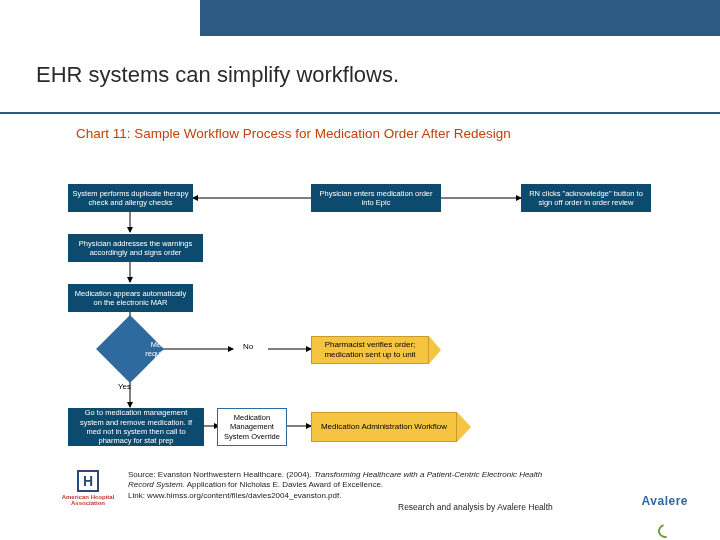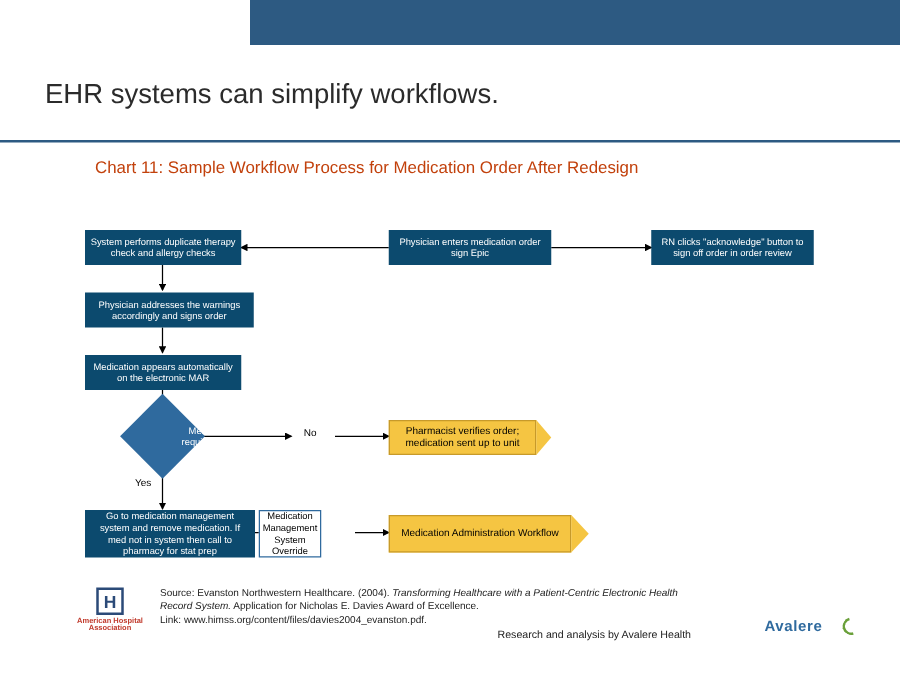--- a/index.html
+++ b/index.html
@@ -17,21 +17,21 @@
   .diamond .lab { position: absolute; left: -6px; top: 0; width: 60px; height: 48px; display: flex; align-items: center; justify-content: center; text-align: center; color: #fff; font-size: 7.5px; line-height: 1.2; margin-left: 39px; }
   .edge-label { position: absolute; font-size: 8px; color: #000; }
   .chevron { position: absolute; overflow: visible; }
   .chev-body { position: absolute; background: #f5c542; border: 1px solid #c79a2a; }
   .chev-tip { position: absolute; width: 0; height: 0; }
   .chev-text { position: absolute; display: flex; align-items: center; justify-content: center; font-size: 8px; text-align: center; line-height: 1.2; color: #000; }
   .footer { position: absolute; left: 58px; top: 470px; width: 620px; height: 60px; }
   .logo-aha { position: absolute; left: 0; top: 0; width: 60px; height: 40px; }
   .logo-h { width: 22px; height: 22px; border: 2px solid #2b4a78; color: #2b4a78; font-weight: bold; font-size: 14px; display: flex; align-items: center; justify-content: center; margin: 0 auto; }
   .logo-aha-text { font-size: 6px; color: #c0392b; text-align: center; margin-top: 2px; font-weight: bold; }
-  .logo-avalere { position: absolute; right: -10px; top: 24px; font-size: 12px; color: #2f6a9e; font-weight: bold; letter-spacing: 0.5px; display: flex; align-items: center; gap: 16px; }
+  .logo-avalere { position: absolute; right: -10px; top: 24px; font-size: 12px; color: #2f6a9e; font-weight: bold; letter-spacing: 0.5px; display: flex; align-items: center; gap: 16px; flex-direction: column; }
   .logo-avalere .swish { width: 14px; height: 14px; border: 2px solid #6aa03a; border-radius: 50%; border-top-color: transparent; border-right-color: transparent; transform: rotate(30deg); }
   .src { position: absolute; left: 70px; top: 0; width: 420px; font-size: 8px; color: #222; line-height: 1.3; }
   .src .ital { font-style: italic; }
   .attrib { position: absolute; left: 340px; top: 32px; font-size: 8.5px; color: #222; }
   svg.lines { position: absolute; left: 0; top: 0; width: 720px; height: 300px; }
 </style>
 </head>
 <body>
 
 <div class="topbar">
@@ -56,42 +56,42 @@
     <line x1="130" y1="100" x2="130" y2="120" stroke="#000" stroke-width="1" marker-end="url(#ah)"></line>
     <line x1="130" y1="150" x2="130" y2="163" stroke="#000" stroke-width="1" marker-end="url(#ah)"></line>
     <line x1="154" y1="187" x2="233" y2="187" stroke="#000" stroke-width="1" marker-end="url(#ah)"></line>
     <line x1="268" y1="187" x2="311" y2="187" stroke="#000" stroke-width="1" marker-end="url(#ah)"></line>
     <line x1="130" y1="211" x2="130" y2="245" stroke="#000" stroke-width="1" marker-end="url(#ah)"></line>
     <line x1="193" y1="264" x2="219" y2="264" stroke="#000" stroke-width="1" marker-end="url(#ah)"></line>
     <line x1="284" y1="264" x2="311" y2="264" stroke="#000" stroke-width="1" marker-end="url(#ah)"></line>
   </svg>
 
   <div class="box" style="left:68px; top:22px; width:125px; height:28px;">System performs duplicate therapy check and allergy checks</div>
-  <div class="box" style="left:311px; top:22px; width:130px; height:28px;">Physician enters medication order sign Epic</div>
+  <div class="box" style="left:311px; top:22px; width:130px; height:28px;">Physician enters medication order into Epic</div>
   <div class="box" style="left:521px; top:22px; width:130px; height:28px;">RN clicks "acknowledge" button to sign off order in order review</div>
 
   <div class="box" style="left:68px; top:72px; width:135px; height:28px;">Physician addresses the warnings accordingly and signs order</div>
 
   <div class="box" style="left:68px; top:122px; width:125px; height:28px;">Medication appears automatically on the electronic MAR</div>
 
   <div class="diamond" style="left:106px; top:163px;">
     <div class="rot"></div>
     <div class="lab">Medication required now?</div>
   </div>
   <div class="edge-label" style="left:243px; top:180px;">No</div>
-  <div class="edge-label" style="left:108px; top:220px;">Yes</div>
+  <div class="edge-label" style="left:118px; top:220px;">Yes</div>
 
   <div class="chevron" style="left:311px; top:174px; width:130px; height:28px;">
     <div class="chev-body" style="left:0; top:0; width:118px; height:28px;"></div>
     <div class="chev-tip" style="left:118px; top:0; border-top:14px solid transparent; border-bottom:14px solid transparent; border-left:12px solid #f5c542;"></div>
     <div class="chev-text" style="left:0; top:0; width:118px; height:28px;">Pharmacist verifies order; medication sent up to unit</div>
   </div>
 
   <div class="box" style="left:68px; top:246px; width:136px; height:38px;">Go to medication management system and remove medication. If med not in system then call to pharmacy for stat prep</div>
-  <div class="pbox" style="left:207px; top:246px; width:50px; height:38px;">Medication Management System Override</div>
+  <div class="pbox" style="left:217px; top:246px; width:70px; height:38px;">Medication Management System Override</div>
 
   <div class="chevron" style="left:311px; top:250px; width:160px; height:30px;">
     <div class="chev-body" style="left:0; top:0; width:146px; height:30px;"></div>
     <div class="chev-tip" style="left:146px; top:0; border-top:15px solid transparent; border-bottom:15px solid transparent; border-left:14px solid #f5c542;"></div>
     <div class="chev-text" style="left:0; top:0; width:146px; height:30px;">Medication Administration Workflow</div>
   </div>
 
 </div>
 
 <div class="footer">

